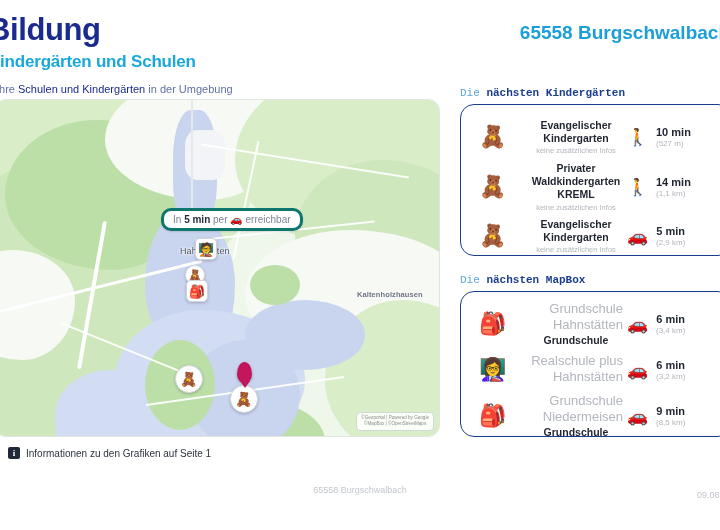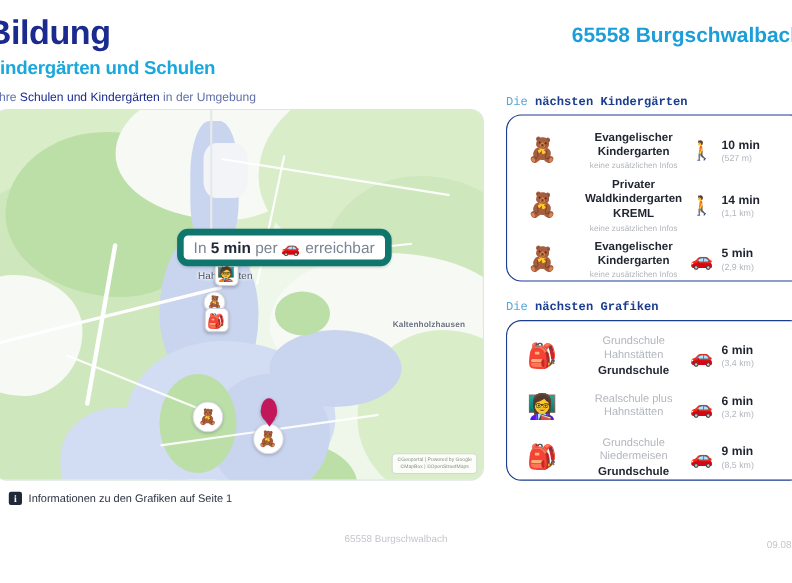--- a/index.html
+++ b/index.html
@@ -61,23 +61,23 @@
 
   .m-label {
     position:absolute; font-size:7.5px; color:#6b7280;
     white-space:nowrap; letter-spacing:.1px;
     text-shadow:0 0 2px #fff,0 0 3px #fff,0 0 4px #fff;
   }
   .m-label.town { font-size:9px; color:#4b5563; }
 
   .pill {
     position:absolute; left:166px; top:108px;
-    background:#fff; border:6px solid #0f766e;
+    background:#fff; border:3px solid #0f766e;
     border-radius:10px; padding:3px 9px;
-    font-size:14px; color:#7b8494; white-space:nowrap;
+    font-size:10px; color:#7b8494; white-space:nowrap;
     box-shadow:0 1px 2px rgba(0,0,0,.12);
   }
   .pill b { color:#1f2937; font-weight:bold; }
 
   .marker {
     position:absolute; width:28px; height:28px; border-radius:50%;
     background:#fff; border:1px solid #d6dae1;
     display:flex; align-items:center; justify-content:center;
     font-size:14px; line-height:1;
     box-shadow:0 1px 3px rgba(0,0,0,.22);
@@ -133,28 +133,28 @@
   .row-icon {
     width:64px; text-align:center; font-size:22px; line-height:1;
     flex:0 0 64px;
   }
   .row-mid { flex:1 1 auto; text-align:center; padding:0 4px; overflow:hidden; }
   .row-name {
     font-size:10.5px; font-weight:bold; color:#1f2430;
     line-height:1.22; white-space:normal;
   }
   .row-sub { font-size:7.5px; color:#b2b6bd; margin-top:2px; line-height:1.2; }
-  .row-supra { font-size:10px; color:#b2b6bd; margin-bottom:2px; line-height:1.2; }
+  .row-supra { font-size:13px; color:#b2b6bd; margin-bottom:2px; line-height:1.2;text-align:right; }
   .row-travel {
     flex:0 0 104px; display:flex; align-items:center; gap:7px;
     padding-right:6px;
   }
   .tr-icon { font-size:17px; line-height:1; width:22px; text-align:center; }
   .tr-txt { text-align:left; }
-  .tr-time { font-size:11px; font-weight:bold; color:#1f2430; line-height:1.1; }
+  .tr-time { font-size:11px; font-weight:bold; color:#1f2430; line-height:1.1;text-align:center; }
   .tr-dist { font-size:8px; color:#b2b6bd; line-height:1.2; margin-top:1px; }
 
   
   .foot-c {
     position:absolute; left:0; right:0; top:484px;
     text-align:center; font-size:9px; color:#c2c6cc; line-height:1.45;
   }
   .foot-c .l2 { letter-spacing:.2px; }
   .foot-r {
     position:absolute; right:-12px; top:490px;
@@ -280,21 +280,21 @@
         <div class="tr-icon">🚗</div>
         <div class="tr-txt">
           <div class="tr-time">5 min</div>
           <div class="tr-dist">(2,9 km)</div>
         </div>
       </div>
     </div>
   </div>
 
   <div class="sec-title" style="left:460px;top:274px;">
-    <span>Die </span><b>nächsten Grafiken</b>
+    <span>Die </span><b>nächsten MapBox</b>
   </div>
 
   <div class="card" style="left:460px;top:291px;width:272px;height:146px;">
     <div class="row" style="top:10px;height:44px;">
       <div class="row-icon">🎒</div>
       <div class="row-mid">
         <div class="row-supra">Grundschule Hahnstätten</div>
         <div class="row-name">Grundschule</div>
       </div>
       <div class="row-travel">

